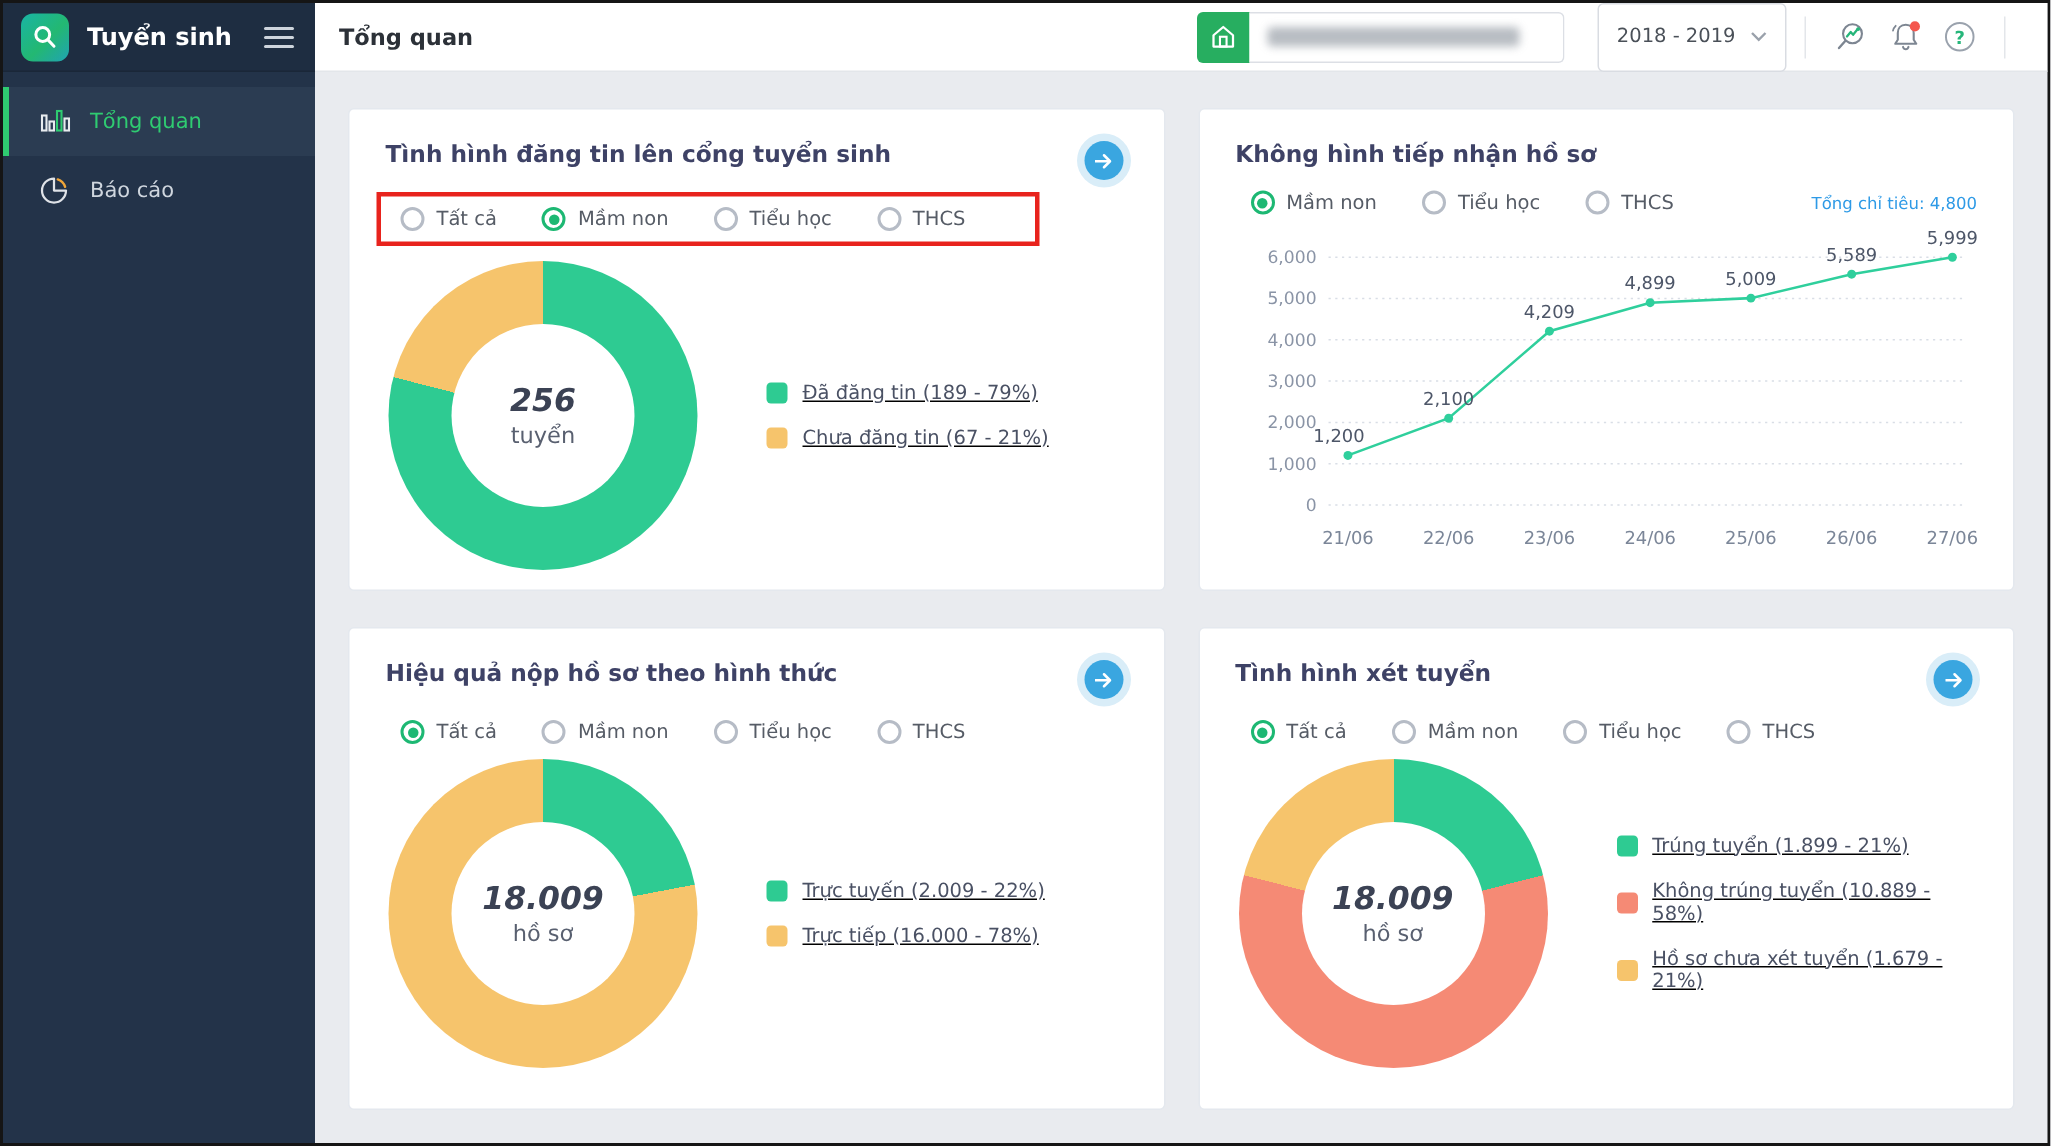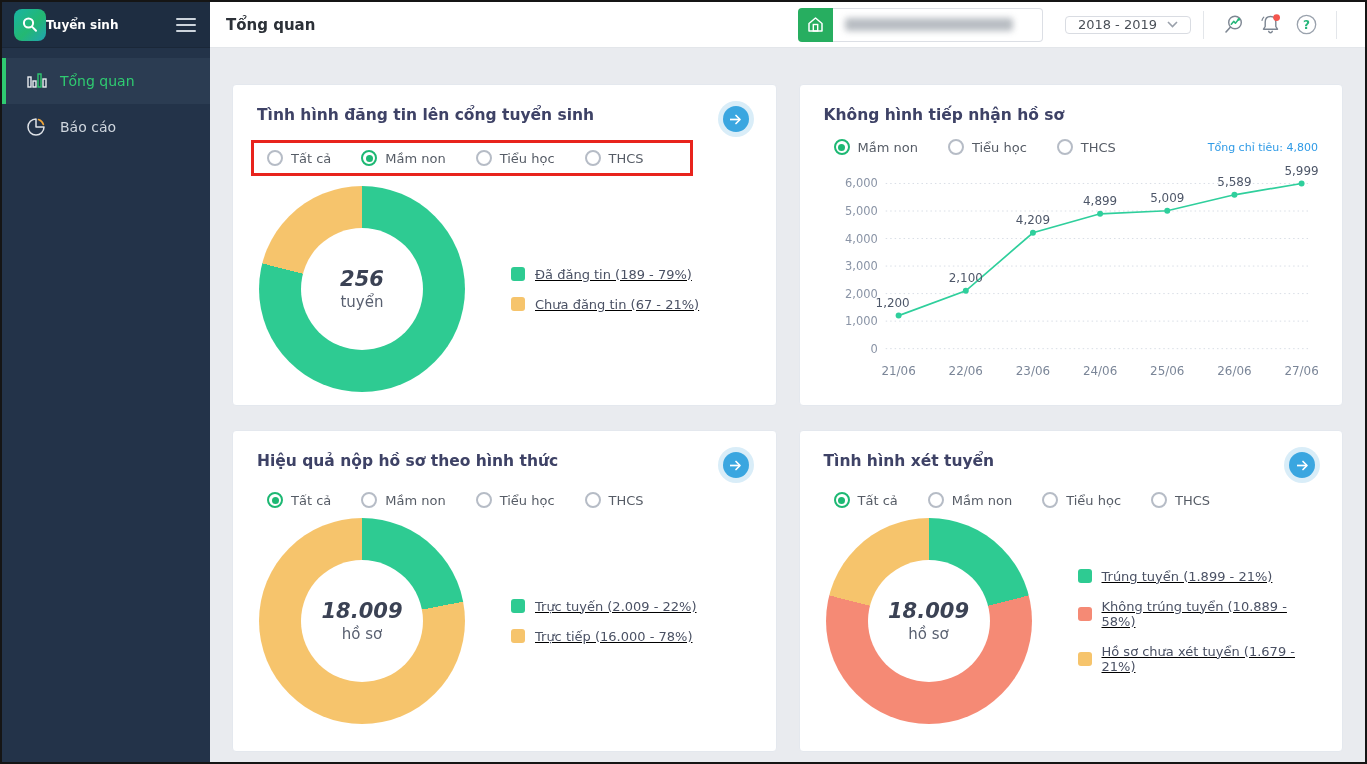--- a/index.html
+++ b/index.html
@@ -3,45 +3,45 @@
 <meta charset="utf-8">
 <style>
   * { margin:0; padding:0; box-sizing:border-box; }
   body { font-family:"DejaVu Sans","Liberation Sans",sans-serif; background:#fff; }
   .screen { width:1367px; height:764px; border:2px solid #151515; position:relative; overflow:hidden; background:#e9ebef; }
 
   
   .sidebar { position:absolute; left:0; top:0; bottom:0; width:208px; background:#233349; }
   .sidebar-header { height:46px; background:#1e2d41; display:flex; align-items:center; padding:0 14px 0 12px; border-bottom:1px solid #1a2738; }
   .logo { width:32px; height:32px; border-radius:8px; background:linear-gradient(135deg,#19b4a5 0%,#23b872 55%,#1f9ad0 120%); display:flex; align-items:center; justify-content:center; }
-  .app-title { color:#fff; font-size:12px; font-weight:bold; flex:1; }
+  .app-title { color:#fff; font-size:16px; font-weight:bold; margin-left:12px; flex:1; }
   .hamburger { width:20px; cursor:pointer; }
   .hamburger div { height:2px; background:#cdd4dc; margin:4px 0; border-radius:1px; }
   .nav { margin-top:10px; }
   .nav-item { height:46px; display:flex; align-items:center; padding-left:18px; color:#cfd6de; font-size:14px; cursor:pointer; border-left:4px solid transparent; }
   .nav-item.active { background:#2b3c52; border-left-color:#2fcb71; color:#2fcb71; }
   .nav-item .nicon { width:24px; height:24px; margin-right:12px; display:flex; align-items:center; justify-content:center; }
 
   
   .topbar { position:absolute; left:208px; top:0; right:0; height:46px; background:#fff; border-bottom:1px solid #e3e6ea; display:flex; align-items:center; padding:0 16px 0 16px; }
   .page-title { font-size:15px; font-weight:bold; color:#2c3138; }
   .tb-spacer { flex:1; }
   .search-group { display:flex; align-items:stretch; height:34px; }
   .home-btn { width:35px; background:#27ae60; border:none; border-radius:4px 0 0 4px; display:flex; align-items:center; justify-content:center; cursor:pointer; }
   .search-input { width:210px; height:34px; border:1px solid #dcdfe5; border-left:none; border-radius:0 4px 4px 0; background:#fff; position:relative; display:flex; align-items:center; padding-left:12px; }
   .redacted { width:168px; height:13px; border-radius:3px; background:#9aa1a9; opacity:.7; filter:blur(3px); }
-  .year-select { height:18px; min-width:116px; border:1px solid #d9dce2; border-radius:4px; background:#fff; display:flex; align-items:center; justify-content:center; gap:10px; font-size:13px; color:#4a5058; margin-left:22px; padding:0 12px; cursor:pointer; }
+  .year-select { height:46px; min-width:116px; border:1px solid #d9dce2; border-radius:4px; background:#fff; display:flex; align-items:center; justify-content:center; gap:10px; font-size:13px; color:#4a5058; margin-left:22px; padding:0 12px; cursor:pointer; }
   .v-div { width:1px; height:28px; background:#e3e6ea; margin:0 12px; }
   .tb-iconbtn { width:36px; height:36px; background:none; border:none; display:flex; align-items:center; justify-content:center; cursor:pointer; position:relative; }
   .user-group { display:flex; align-items:center; gap:9px; cursor:pointer; padding-right:4px; }
   .avatar { width:34px; height:34px; border-radius:50%; background:#ececef; display:flex; align-items:center; justify-content:center; }
   .user-name { font-size:14px; color:#3c414b; }
 
   
-  .content { position:absolute; left:208px; top:46px; right:0; bottom:0; padding:36px 22px; display:grid; grid-template-columns:1fr 1fr; gap:24px 22px; overflow:hidden; }
+  .content { position:absolute; left:208px; top:46px; right:0; bottom:0; padding:24px 22px; display:grid; grid-template-columns:1fr 1fr; gap:24px 22px; overflow:hidden; }
   .card { background:#fff; border:1px solid #e4e8ee; border-radius:4px; height:322px; padding:20px 24px 16px 24px; position:relative; }
   .card-head { display:flex; align-items:flex-start; justify-content:space-between; }
   .card-title { font-size:15.5px; font-weight:bold; color:#3e4266; line-height:1.3; }
   .arrow-btn { width:26px; height:26px; border-radius:50%; border:none; background:#3aa6e0; box-shadow:0 0 0 5px #d9edf8; color:#fff; display:flex; align-items:center; justify-content:center; cursor:pointer; flex:0 0 auto; margin:1px 3px 0 0; }
 
   .radio-row { display:flex; align-items:center; gap:30px; }
   .radio-plain { margin:14px 0 6px 10px; }
   .annotation-box { border:3px solid #e8231d; width:max-content; padding:7px 46px 7px 13px; margin:8px 0 0 -6px; }
   .radio { display:flex; align-items:center; gap:8px; cursor:pointer; }
   .rb { width:16px; height:16px; border:2px solid #b6bcc6; border-radius:50%; position:relative; background:#fff; flex:0 0 auto; }

